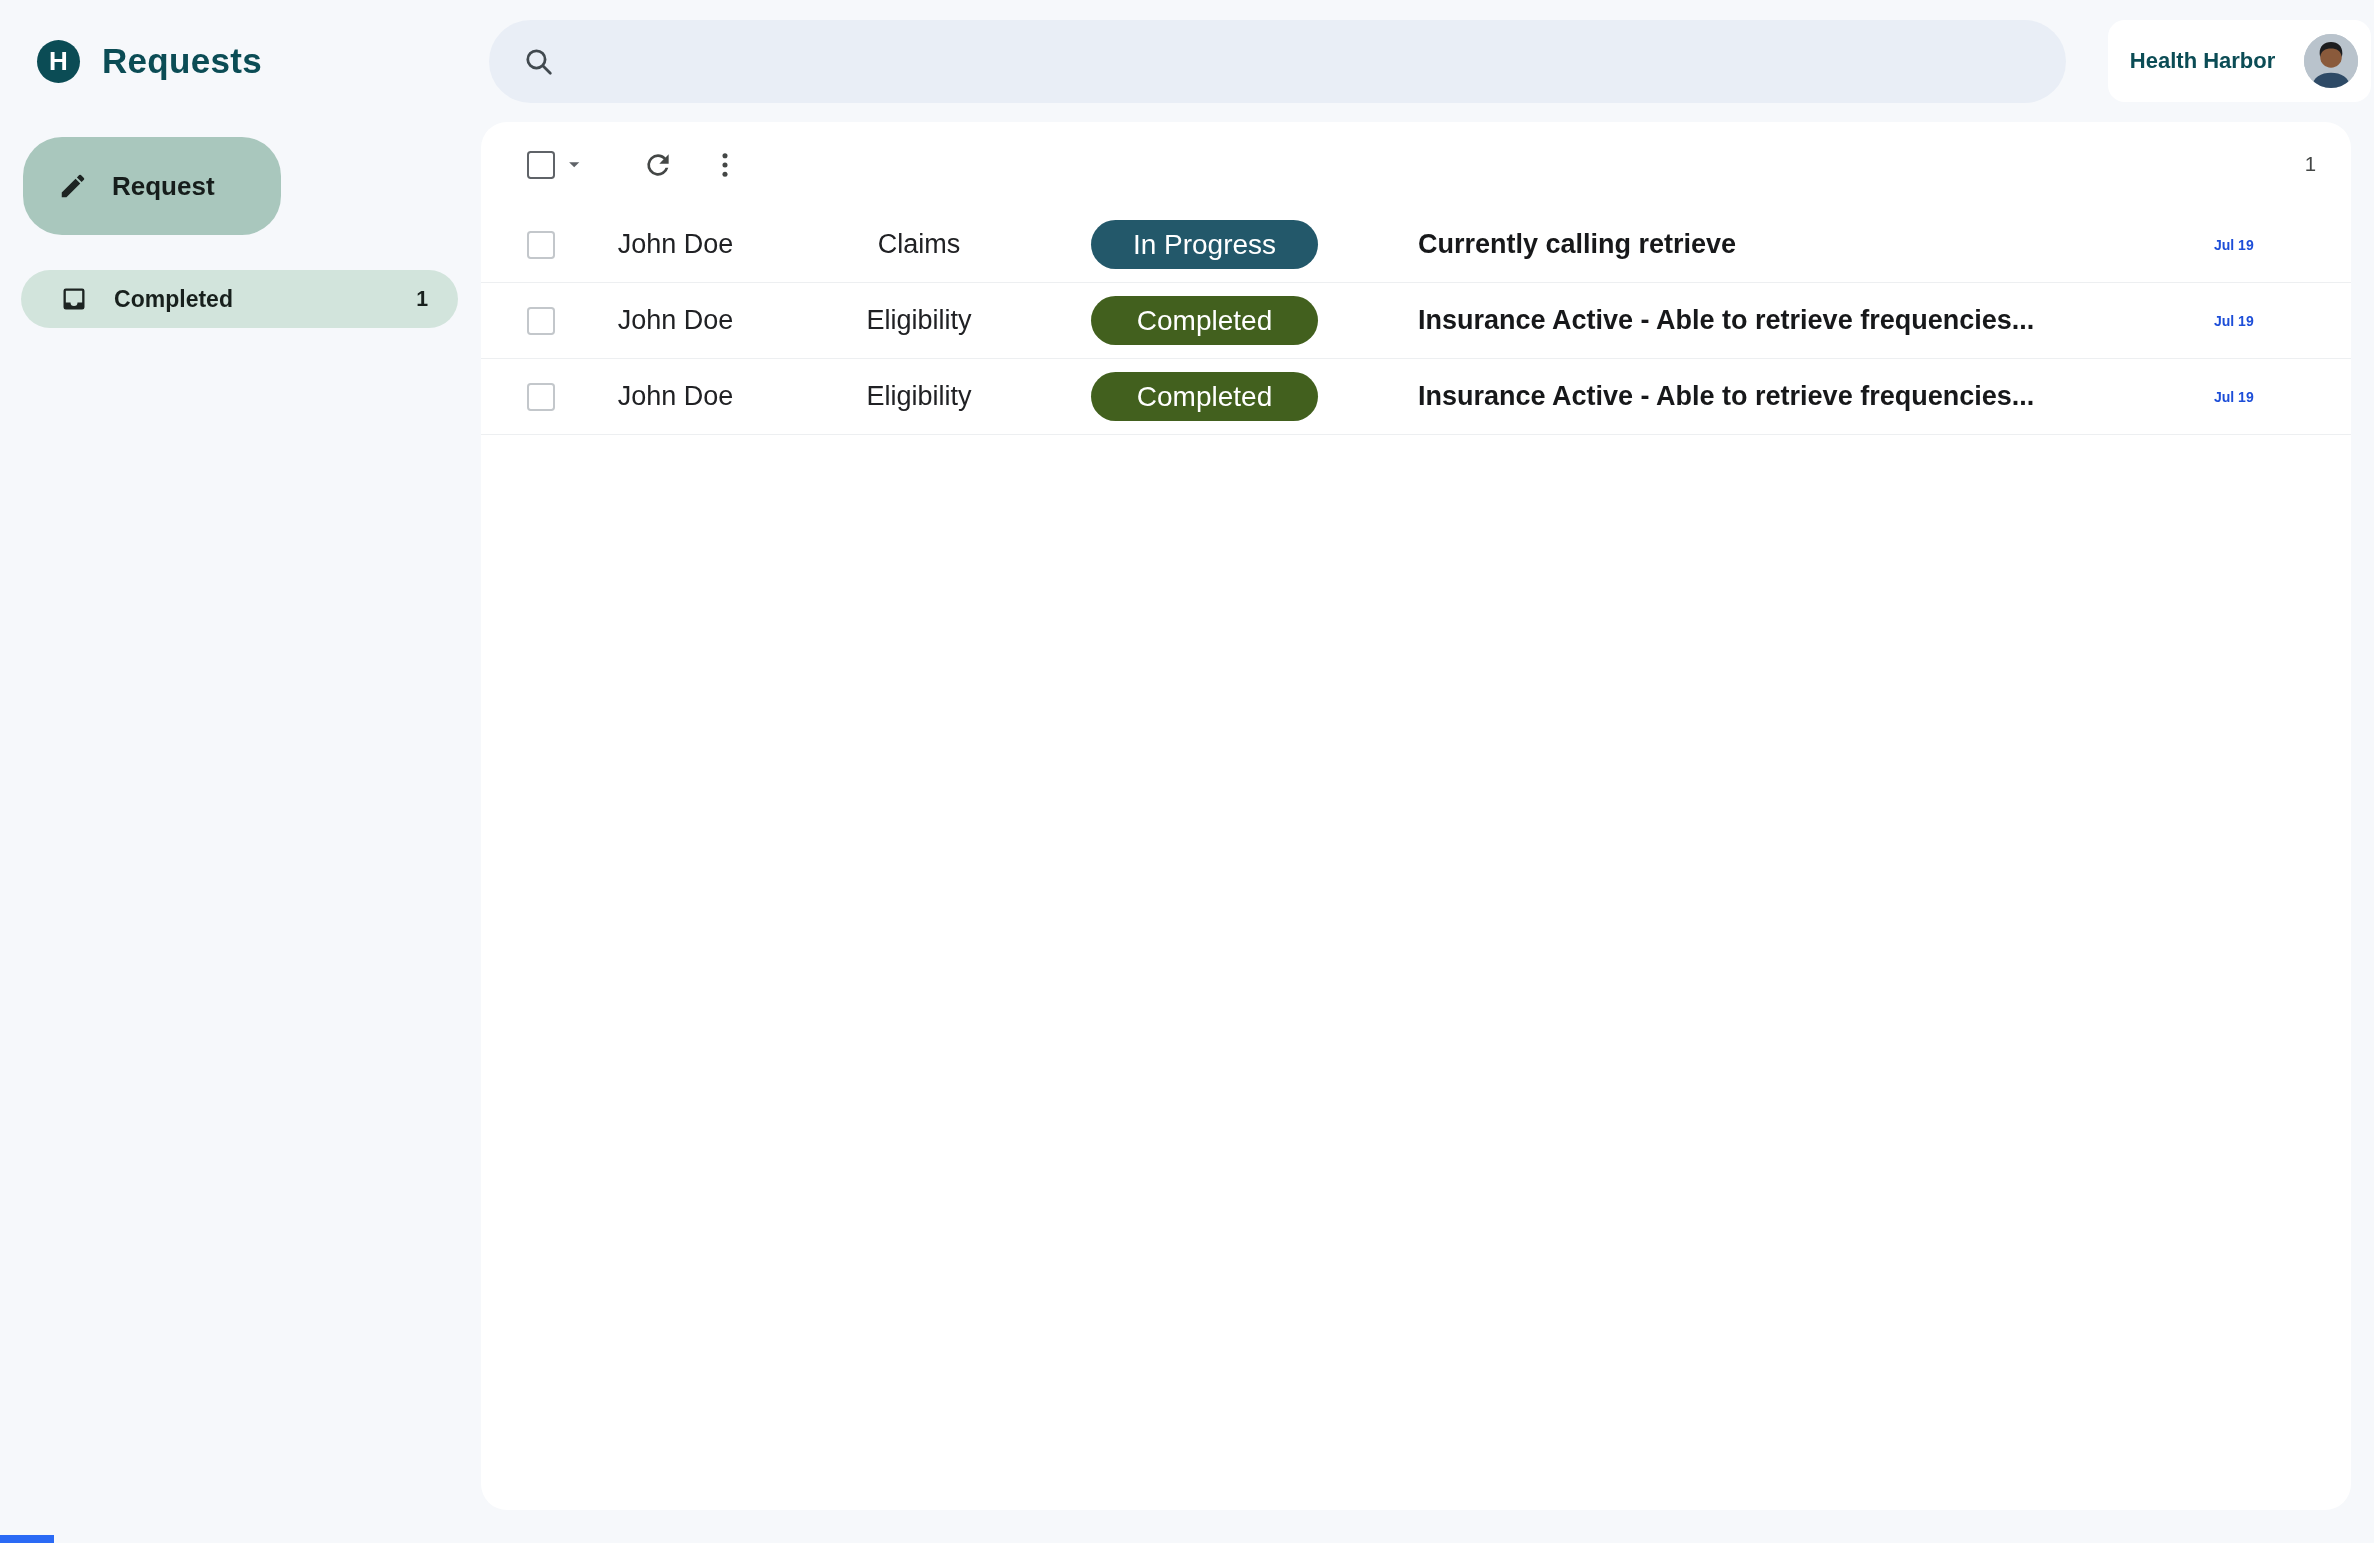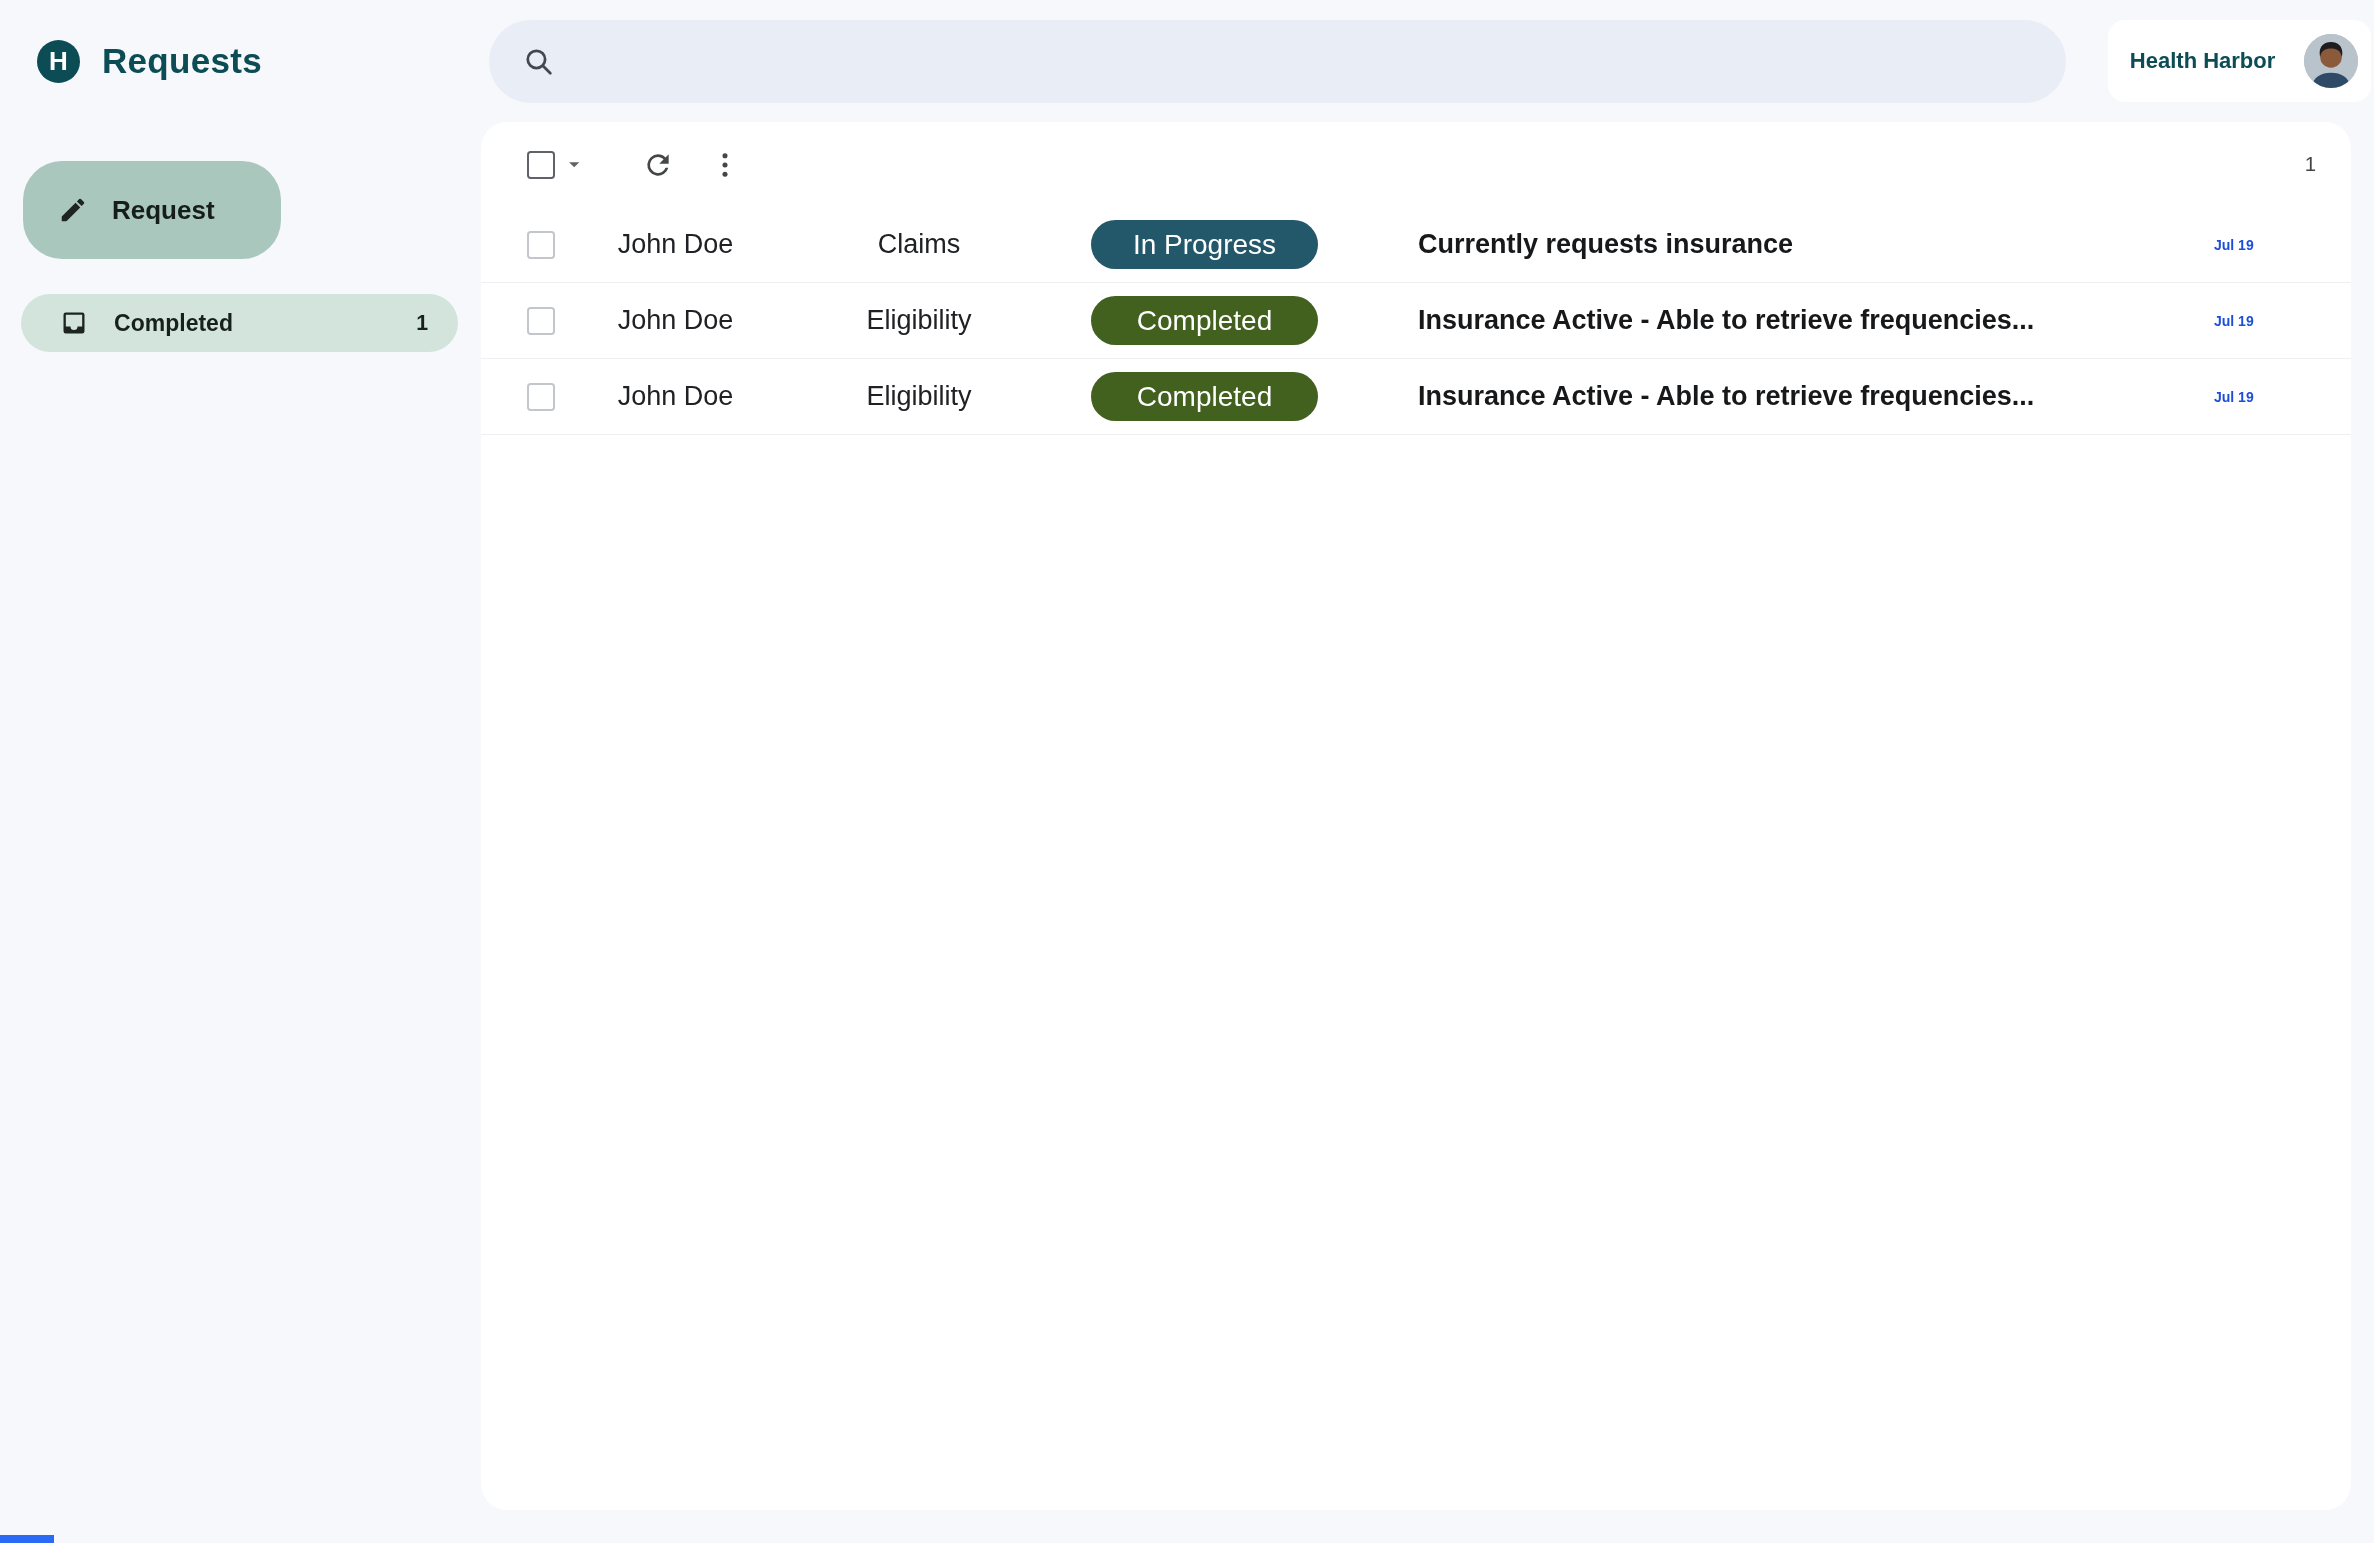--- a/index.html
+++ b/index.html
@@ -44,21 +44,21 @@
   .avatar { width: 54px; height: 54px; border-radius: 50%; overflow: hidden; flex: 0 0 auto; background: #b9c3cc; }
 
   
   .layout { display: flex; height: 1421px; }
 
   .sidebar { flex: 0 0 481px; padding: 15px 0 0 23px; }
   .compose {
     width: 258px; height: 98px; border: none; cursor: pointer;
     border-radius: 39px; background: #a9c7bd;
     display: flex; align-items: center; gap: 24px; padding-left: 35px;
-    font-family: inherit; font-size: 26px; font-weight: 700; color: #161d1b; margin-top: 24px;
+    font-family: inherit; font-size: 26px; font-weight: 700; color: #161d1b;
   }
   .compose .icon { display: inline-flex; }
   .nav-item {
     margin-top: 35px; margin-left: -1.9px;
     width: 437px; height: 58px; border-radius: 29px;
     background: #d2e4dc; cursor: pointer;
     display: flex; align-items: center; gap: 26px; padding: 0 30px 0 39px;
   }
   .nav-item .icon { display: inline-flex; }
   .nav-label { font-size: 23px; font-weight: 600; color: #18201d; }
@@ -189,21 +189,21 @@
 
     <div>
 
       <div class="row">
         <span class="cb"></span>
         <span class="col-name">John Doe</span>
         <span class="col-type">Claims</span>
         <span class="badge-wrap">
           <span class="badge" style="background-color: rgb(35, 88, 106);">In Progress</span>
         </span>
-        <span class="col-title">Currently requests insurance</span>
+        <span class="col-title">Currently calling retrieve</span>
         <span class="col-date">Jul 19</span>
       </div>
 
       <div class="row">
         <span class="cb"></span>
         <span class="col-name">John Doe</span>
         <span class="col-type">Eligibility</span>
         <span class="badge-wrap">
           <span class="badge" style="background-color: rgb(66, 96, 30);">Completed</span>
         </span>

